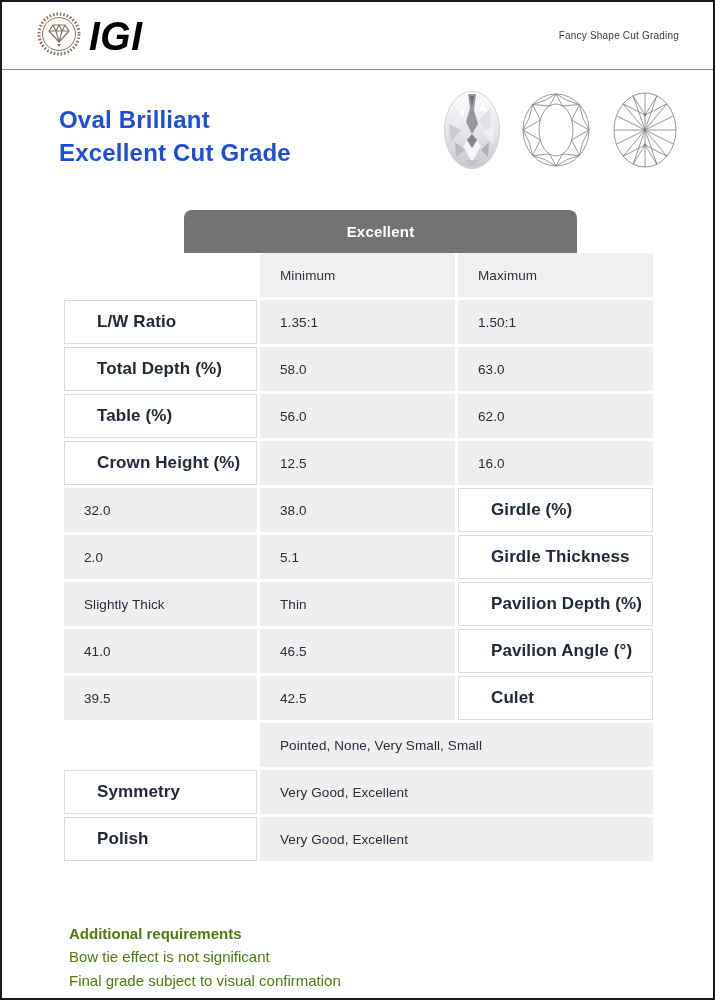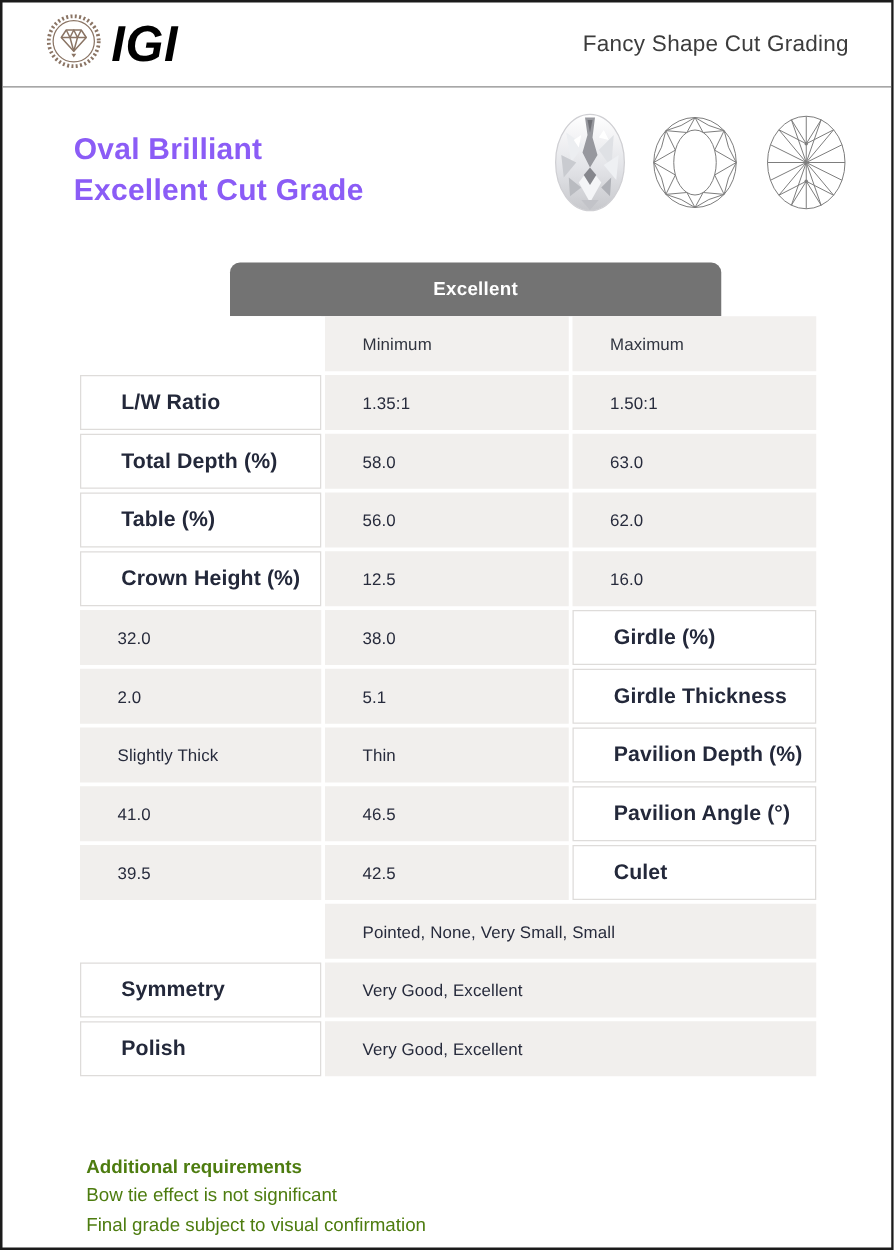--- a/index.html
+++ b/index.html
@@ -13,46 +13,46 @@
     position:absolute; left:0; top:0; width:100%; height:68px;
     border-bottom:1px solid #8b8b8b;
     display:flex; align-items:center; justify-content:space-between;
     padding:0 34px;
   }
   .brand { display:flex; align-items:center; gap:7px;font-style:italic; }
   .brand-word {
     font-size:39px; font-weight:700; color:#000; letter-spacing:0.5px;
     transform:scaleY(1.04); line-height:1;
   }
-  .hdr-sub { font-size:18px; color:#3c3c3c; letter-spacing:0.2px; }
+  .hdr-sub { font-size:10px; color:#3c3c3c; letter-spacing:0.2px; }
   
   .title {
     position:absolute; left:57px; top:102px;
-    font-size:24px; font-weight:700; color:#8b5cf6; line-height:1.37;
+    font-size:24px; font-weight:700; color:#1d4ed8; line-height:1.37;
     letter-spacing:0.2px;
   }
   
   .diamonds { position:absolute; left:441px; top:88px; display:flex; align-items:center; gap:19px; }
   
   .tbl { position:absolute; left:62px; top:208px; width:589px; }
   .grade-bar {
     margin-left:120px; width:393px; height:43px;
     background:#737373; border-radius:8px 8px 0 0;
     color:#ffffff; font-size:15px; font-weight:700;
     display:flex; align-items:center; justify-content:center;
     letter-spacing:0.2px;
   }
   .grid {
     display:grid; grid-template-columns:193px 195px 195px;
     grid-auto-rows:44px; gap:3px; background:#ffffff;
   }
   .lbl-blank { background:#ffffff; }
   .cell {
     background:#f1efed; display:flex; align-items:center;
-    padding-left:30px; font-size:13.5px; color:#272b3c; font-weight:500;
+    padding-left:20px; font-size:13.5px; color:#272b3c; font-weight:500;
     letter-spacing:0.1px;
   }
   .cell.sub { font-weight:400; color:#30343f; background:#f2f0ee; }
   .lbl {
     background:#ffffff; border:1px solid #dedcda;
     display:flex; align-items:center; padding-left:32px;
     font-size:17px; font-weight:700; color:#23283a; letter-spacing:0.1px;
   }
   .span2 { grid-column:2 / 4; }
   

